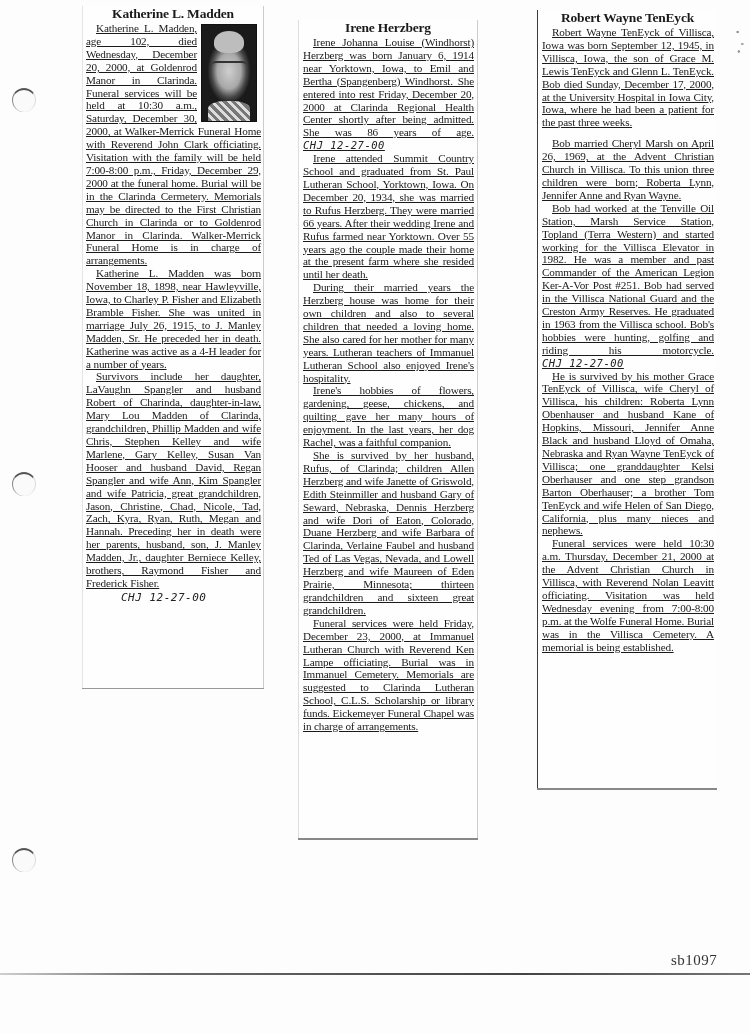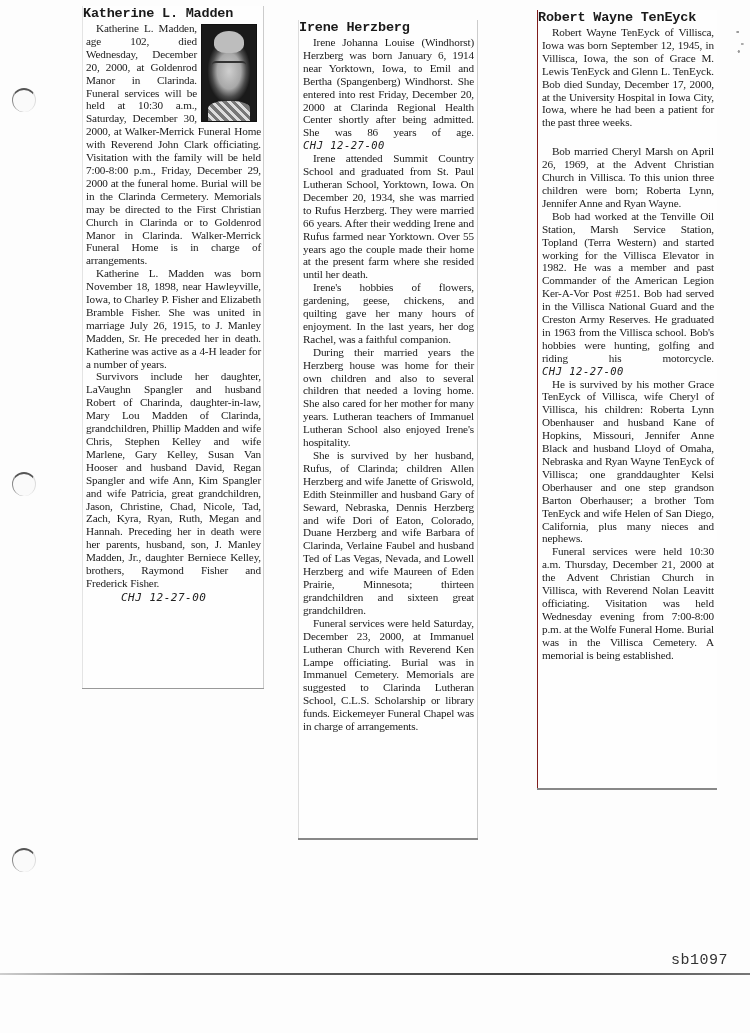--- a/index.html
+++ b/index.html
@@ -11,35 +11,37 @@
   }
   .clip {
     position: absolute;
     background: #fefefe;
     box-sizing: border-box;
   }
   .clip-1 { left: 82px; top: 6px; width: 182px; height: 682px; border-right: 1px solid #ccc; border-left: 1px solid #e4e4e4; box-shadow: 0 1px 0 #999; }
   .clip-2 { left: 298px; top: 20px; width: 180px; height: 818px; border-left: 1px solid #ddd; border-right: 1px solid #ccc; box-shadow: 0 2px 0 #888; }
   .clip-3 { left: 537px; top: 10px; width: 180px; height: 778px; border-left: 1px solid #7f1d1d; box-shadow: 0 2px 0 #888; }
   .headline {
-    font-family: Liberation Mono, monospace;
+    font-family: Liberation Serif, serif;
     font-weight: bold;
     font-size: 13.5px;
+    text-align: center;
     margin: 0 0 1px 0;
     line-height: 15px;
     letter-spacing: -0.2px;
   }
   .para {
     font-size: 11.2px;
     line-height: 12.9px;
     text-align: justify;
     text-indent: 10px;
     margin: 0;
     padding: 0 3px 0 4px;
     letter-spacing: -0.15px;
+    text-decoration: underline;
   }
   .clip-1 .para { padding: 0 2px 0 3px; }
   .photo {
     float: right;
     width: 54px; height: 96px;
     margin: 2px 6px 2px 4px;
     border: 1px solid #111;
     background: radial-gradient(ellipse 40% 34% at 50% 48%, #cfcfcf 0%, #a8a8a8 55%, #4a4a4a 80%, #1a1a1a 100%);
     position: relative;
     overflow: hidden;
@@ -78,21 +80,21 @@
   }
   .ph-1 { left: 12px; top: 88px; }
   .ph-2 { left: 12px; top: 472px; }
   .ph-3 { left: 12px; top: 848px; }
   .page-edge {
     position: absolute; left: 0; top: 973px; width: 750px; height: 2px;
     background: linear-gradient(to right, #cfcfcf, #6a6a6a 20%, #444 70%, #777);
   }
   .page-number {
     position: absolute; left: 671px; top: 952px;
-    font-family: Liberation Mono, monospace;
+    font-family: Liberation Serif, serif;
     font-size: 15px;
     color: #333;
     letter-spacing: 0.5px;
   }
   .specks { position: absolute; right: 4px; top: 26px; width: 12px; height: 30px;
     background: radial-gradient(circle at 30% 20%, #999 1px, transparent 1.5px),
                 radial-gradient(circle at 70% 60%, #aaa 1px, transparent 1.5px),
                 radial-gradient(circle at 40% 85%, #999 1px, transparent 1.5px); }
 </style>
 </head>
@@ -112,30 +114,30 @@
   <p class="para">Katherine L. Madden, age 102, died Wednesday, December 20, 2000, at Goldenrod Manor in Clarinda. Funeral services will be held at 10:30 a.m., Saturday, December 30, 2000, at Walker-Merrick Funeral Home with Reverend John Clark officiating. Visitation with the family will be held 7:00-8:00 p.m., Friday, December 29, 2000 at the funeral home. Burial will be in the Clarinda Cermetery. Memorials may be directed to the First Christian Church in Clarinda or to Goldenrod Manor in Clarinda. Walker-Merrick Funeral Home is in charge of arrangements.</p>
   <p class="para">Katherine L. Madden was born November 18, 1898, near Hawleyville, Iowa, to Charley P. Fisher and Elizabeth Bramble Fisher. She was united in marriage July 26, 1915, to J. Manley Madden, Sr. He preceded her in death. Katherine was active as a 4-H leader for a number of years.</p>
   <p class="para">Survivors include her daughter, LaVaughn Spangler and husband Robert of Charinda, daughter-in-law, Mary Lou Madden of Clarinda, grandchildren, Phillip Madden and wife Chris, Stephen Kelley and wife Marlene, Gary Kelley, Susan Van Hooser and husband David, Regan Spangler and wife Ann, Kim Spangler and wife Patricia, great grandchildren, Jason, Christine, Chad, Nicole, Tad, Zach, Kyra, Ryan, Ruth, Megan and Hannah. Preceding her in death were her parents, husband, son, J. Manley Madden, Jr., daughter Berniece Kelley, brothers, Raymond Fisher and Frederick Fisher.</p>
   <span class="hand hand-block">CHJ 12-27-00</span>
 </div>
 
 <div class="clip clip-2">
   <h2 class="headline">Irene Herzberg</h2>
   <p class="para"><span>Irene Johanna Louise (Windhorst) Herzberg was born January 6, 1914 near Yorktown, Iowa, to Emil and Bertha (Spangenberg) Windhorst. She entered into rest Friday, December 20, 2000 at Clarinda Regional Health Center shortly after being admitted. She was 86 years of age.</span> <span class="hand">CHJ 12-27-00</span></p>
   <p class="para">Irene attended Summit Country School and graduated from St. Paul Lutheran School, Yorktown, Iowa. On December 20, 1934, she was married to Rufus Herzberg. They were married 66 years. After their wedding Irene and Rufus farmed near Yorktown. Over 55 years ago the couple made their home at the present farm where she resided until her death.</p>
+  <p class="para">During their married years the Herzberg house was home for their own children and also to several children that needed a loving home. She also cared for her mother for many years. Lutheran teachers of Immanuel Lutheran School also enjoyed Irene's hospitality.</p>
   <p class="para">Irene's hobbies of flowers, gardening, geese, chickens, and quilting gave her many hours of enjoyment. In the last years, her dog Rachel, was a faithful companion.</p>
-  <p class="para">During their married years the Herzberg house was home for their own children and also to several children that needed a loving home. She also cared for her mother for many years. Lutheran teachers of Immanuel Lutheran School also enjoyed Irene's hospitality.</p>
   <p class="para">She is survived by her husband, Rufus, of Clarinda; children Allen Herzberg and wife Janette of Griswold, Edith Steinmiller and husband Gary of Seward, Nebraska, Dennis Herzberg and wife Dori of Eaton, Colorado, Duane Herzberg and wife Barbara of Clarinda, Verlaine Faubel and husband Ted of Las Vegas, Nevada, and Lowell Herzberg and wife Maureen of Eden Prairie, Minnesota; thirteen grandchildren and sixteen great grandchildren.</p>
-  <p class="para">Funeral services were held Saturday, December 23, 2000, at Immanuel Lutheran Church with Reverend Ken Lampe officiating. Burial was in Immanuel Cemetery. Memorials are suggested to Clarinda Lutheran School, C.L.S. Scholarship or library funds. Eickemeyer Funeral Chapel was in charge of arrangements.</p>
+  <p class="para">Funeral services were held Friday, December 23, 2000, at Immanuel Lutheran Church with Reverend Ken Lampe officiating. Burial was in Immanuel Cemetery. Memorials are suggested to Clarinda Lutheran School, C.L.S. Scholarship or library funds. Eickemeyer Funeral Chapel was in charge of arrangements.</p>
 </div>
 
 <div class="clip clip-3">
   <h2 class="headline">Robert Wayne TenEyck</h2>
   <p class="para">Robert Wayne TenEyck of Villisca, Iowa was born September 12, 1945, in Villisca, Iowa, the son of Grace M. Lewis TenEyck and Glenn L. TenEyck. Bob died Sunday, December 17, 2000, at the University Hospital in Iowa City, Iowa, where he had been a patient for the past three weeks.</p>
-  <p class="para" style="margin-top:16px">Bob married Cheryl Marsh on April 26, 1969, at the Advent Christian Church in Villisca. To this union three children were born; Roberta Lynn, Jennifer Anne and Ryan Wayne.</p>
+  <p class="para" style="margin-top:8px">Bob married Cheryl Marsh on April 26, 1969, at the Advent Christian Church in Villisca. To this union three children were born; Roberta Lynn, Jennifer Anne and Ryan Wayne.</p>
   <p class="para"><span>Bob had worked at the Tenville Oil Station, Marsh Service Station, Topland (Terra Western) and started working for the Villisca Elevator in 1982. He was a member and past Commander of the American Legion Ker-A-Vor Post #251. Bob had served in the Villisca National Guard and the Creston Army Reserves. He graduated in 1963 from the Villisca school. Bob's hobbies were hunting, golfing and riding his motorcycle.</span> <span class="hand">CHJ 12-27-00</span></p>
   <p class="para">He is survived by his mother Grace TenEyck of Villisca, wife Cheryl of Villisca, his children: Roberta Lynn Obenhauser and husband Kane of Hopkins, Missouri, Jennifer Anne Black and husband Lloyd of Omaha, Nebraska and Ryan Wayne TenEyck of Villisca; one granddaughter Kelsi Oberhauser and one step grandson Barton Oberhauser; a brother Tom TenEyck and wife Helen of San Diego, California, plus many nieces and nephews.</p>
   <p class="para">Funeral services were held 10:30 a.m. Thursday, December 21, 2000 at the Advent Christian Church in Villisca, with Reverend Nolan Leavitt officiating. Visitation was held Wednesday evening from 7:00-8:00 p.m. at the Wolfe Funeral Home. Burial was in the Villisca Cemetery. A memorial is being established.</p>
 </div>
 
 <div class="specks"></div>
 
 <div class="page-number">sb1097</div>
 <div class="page-edge"></div>
 

